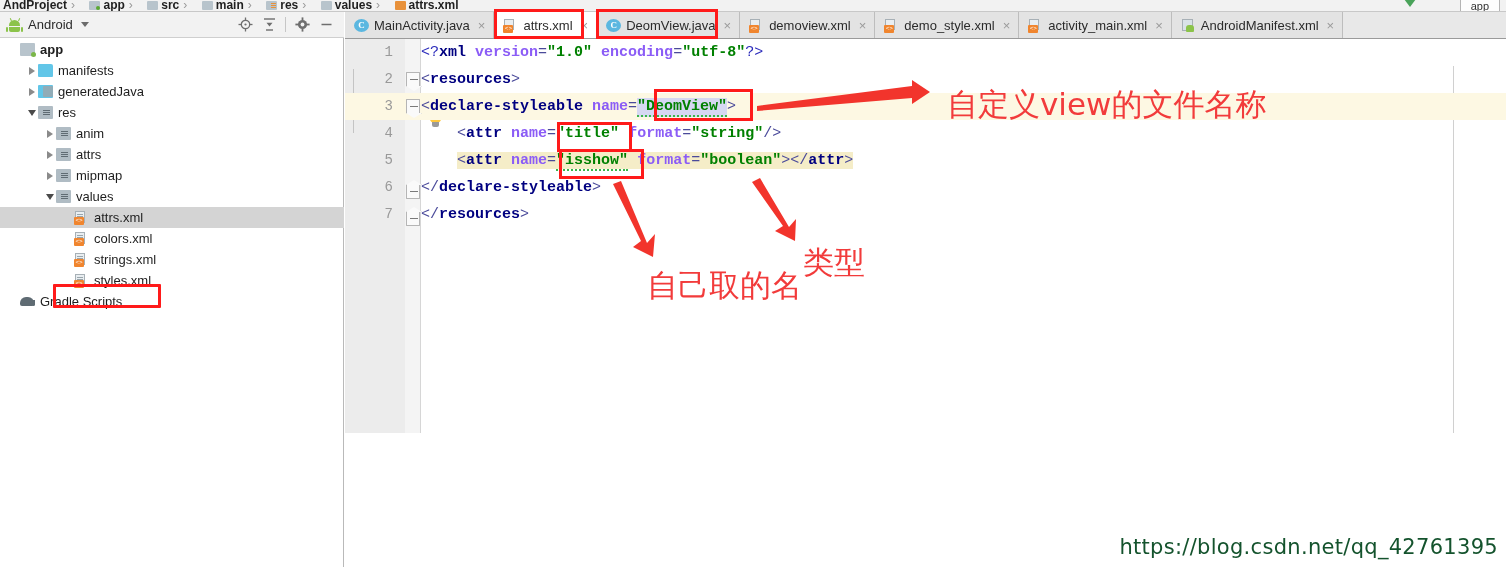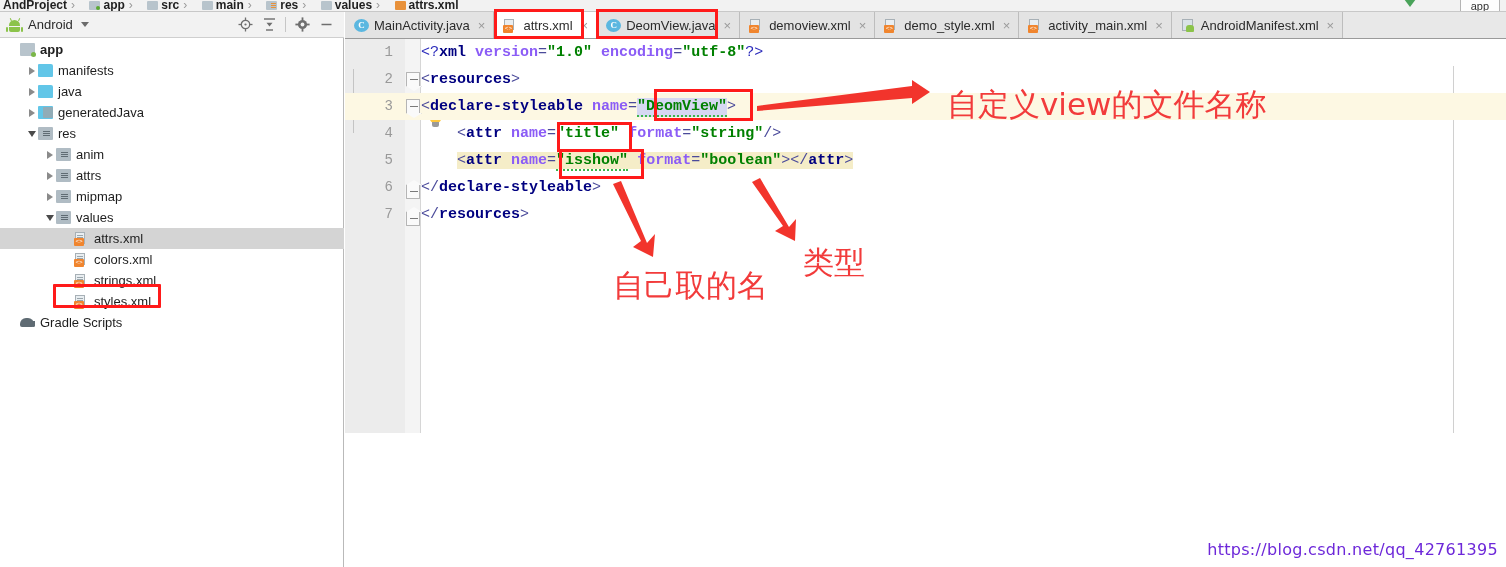--- a/index.html
+++ b/index.html
@@ -219,21 +219,21 @@
     position:absolute;
     color:#f23b3b;
     font-size:31px;
     font-family:"DejaVu Sans", sans-serif;
     white-space:nowrap;
   }
   .red-box { position:absolute; border:3px solid #ff1a1a; }
 
   .watermark {
     position:absolute; right:8px; bottom:8px;
-    color:#6d28d9; font-size:16px;
+    color:#14532d; font-size:21px;
     font-family:"DejaVu Sans", sans-serif;
     letter-spacing:.3px;
   }
 </style>
 </head>
 <body>
 
 <div id="app">
 
   <div class="breadcrumb-strip">
@@ -314,28 +314,20 @@
             <i class="right"></i>
           </span>
           <span class="ticon fld"></span>
           <span class="tlabel">manifests</span>
         </div>
         <div class="trow">
           <span style="display:inline-block;width:21px"></span>
           <span class="tarrow">
             <i class="right"></i>
           </span>
-          <span class="ticon fld"></span>
-          <span class="tlabel">java</span>
-        </div>
-        <div class="trow">
-          <span style="display:inline-block;width:21px"></span>
-          <span class="tarrow">
-            <i class="right"></i>
-          </span>
           <span class="ticon fldg"></span>
           <span class="tlabel">generatedJava</span>
         </div>
         <div class="trow">
           <span style="display:inline-block;width:21px"></span>
           <span class="tarrow">
             <i class="down"></i>
           </span>
           <span class="ticon fldres"></span>
           <span class="tlabel">res</span>
@@ -549,19 +541,19 @@
       <g>
         <polygon points="621,181 647,243 655,234 653,257 633,247 641,241 613,184" fill="#f2342c"></polygon>
       </g>
 
       <g>
         <polygon points="760,178 789,227 796,219 795,241 775,231 783,226 752,182" fill="#f2342c"></polygon>
       </g>
     </svg>
 
     <div class="anno-text" style="left:947px; top:84px;">自定义view的文件名称</div>
-    <div class="anno-text" style="left:613px; top:265px;">自己取的名</div>
+    <div class="anno-text" style="left:647px; top:265px;">自己取的名</div>
     <div class="anno-text" style="left:803px; top:242px;">类型</div>
 
     <div class="watermark">https://blog.csdn.net/qq_42761395</div>
   </div>
 
 </div>
 
 </body></html>

